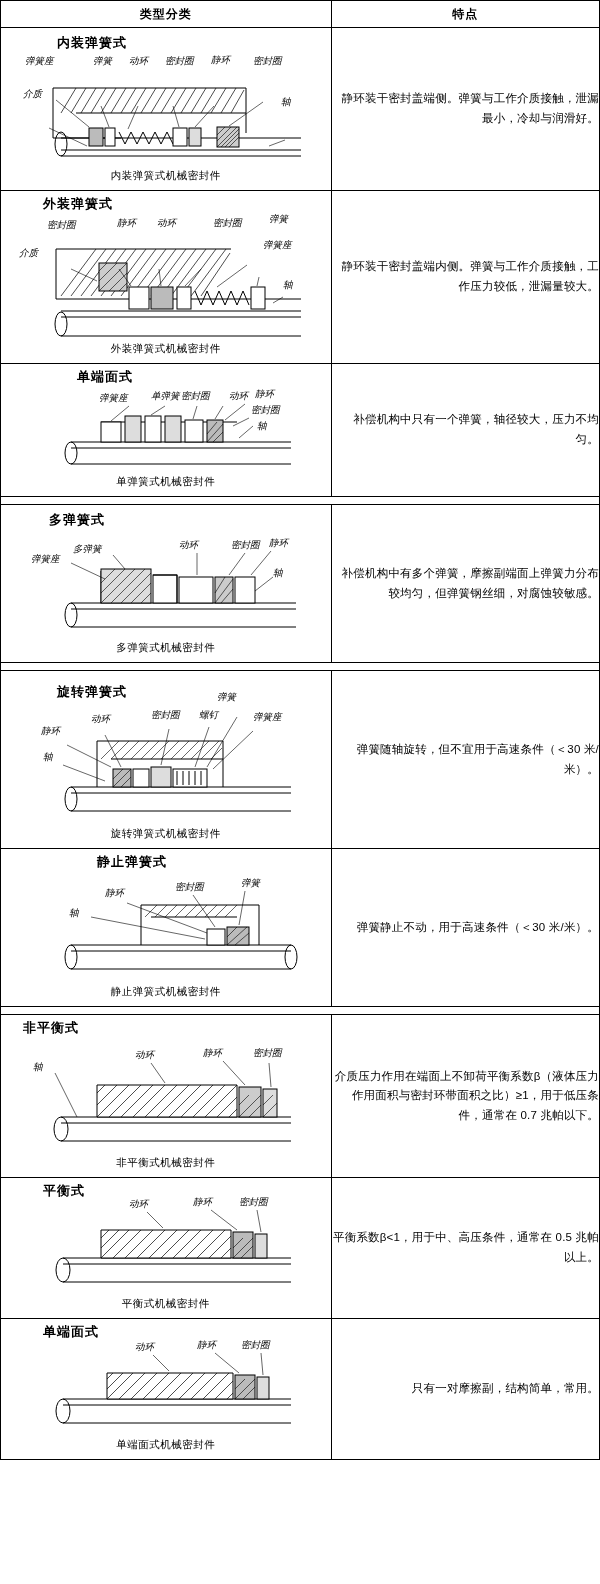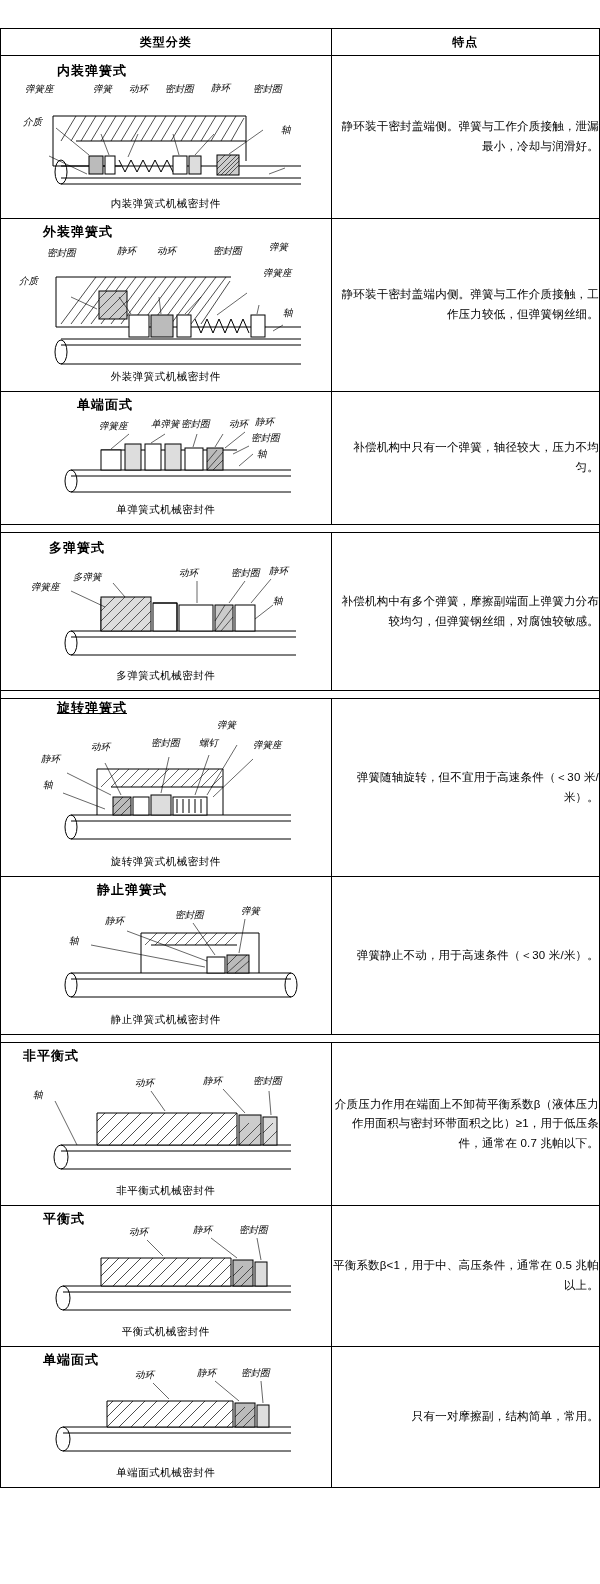--- a/index.html
+++ b/index.html
@@ -13,21 +13,20 @@
     color: #000;
   }
   #page {
     width: 600px;
     position: relative;
   }
   table.main {
     width: 600px;
     border-collapse: collapse;
     table-layout: fixed;
-    margin-top: 28px;
   }
   table.main td, table.main th {
     border: 1px solid #000;
     vertical-align: middle;
     padding: 0;
   }
   .col-fig { width: 330px; }
   .col-desc { width: 268px; }
   thead th {
     height: 26px;
@@ -196,21 +195,21 @@
           <div class="lbl" style="left:116px; top:26px;">静环</div>
           <div class="lbl" style="left:156px; top:26px;">动环</div>
           <div class="lbl" style="left:212px; top:26px;">密封圈</div>
           <div class="lbl" style="left:268px; top:22px;">弹簧</div>
           <div class="lbl" style="left:262px; top:48px;">弹簧座</div>
           <div class="lbl" style="left:18px; top:56px;">介质</div>
           <div class="lbl" style="left:282px; top:88px;">轴</div>
         </div>
         <div class="caption">外装弹簧式机械密封件</div>
       </td>
-      <td class="desc">静环装干密封盖端内侧。弹簧与工作介质接触，工作压力较低，但弹簧钢丝细。</td>
+      <td class="desc">静环装干密封盖端内侧。弹簧与工作介质接触，工作压力较低，泄漏量较大。</td>
     </tr>
 
     <tr>
       <td class="figcell">
         <div class="fig">
           <svg width="328" height="110" viewBox="0 0 328 110">
             <g stroke="#000" fill="none" stroke-width="1">
               <path d="M70 84 L290 84 M70 100 L290 100"></path>
               <path d="M70 78 L290 78"></path>
               <ellipse cx="70" cy="89" rx="6" ry="11"></ellipse>
@@ -327,21 +326,21 @@
                 <path d="M104 64 L120 96"></path>
                 <path d="M168 58 L160 94"></path>
                 <path d="M208 56 L194 96"></path>
                 <path d="M236 46 L206 96"></path>
                 <path d="M252 60 L212 98"></path>
                 <path d="M66 74 L110 96"></path>
                 <path d="M62 94 L104 110"></path>
               </g>
             </g>
           </svg>
-          <div class="title-label" style="left:56px; top:0;text-decoration:underline;">旋转弹簧式</div>
+          <div class="title-label" style="left:56px; top:12px;">旋转弹簧式</div>
           <div class="lbl" style="left:90px; top:42px;">动环</div>
           <div class="lbl" style="left:150px; top:38px;">密封圈</div>
           <div class="lbl" style="left:198px; top:38px;">螺钉</div>
           <div class="lbl" style="left:216px; top:20px;">弹簧</div>
           <div class="lbl" style="left:252px; top:40px;">弹簧座</div>
           <div class="lbl" style="left:40px; top:54px;">静环</div>
           <div class="lbl" style="left:42px; top:80px;">轴</div>
         </div>
         <div class="caption">旋转弹簧式机械密封件</div>
       </td>

